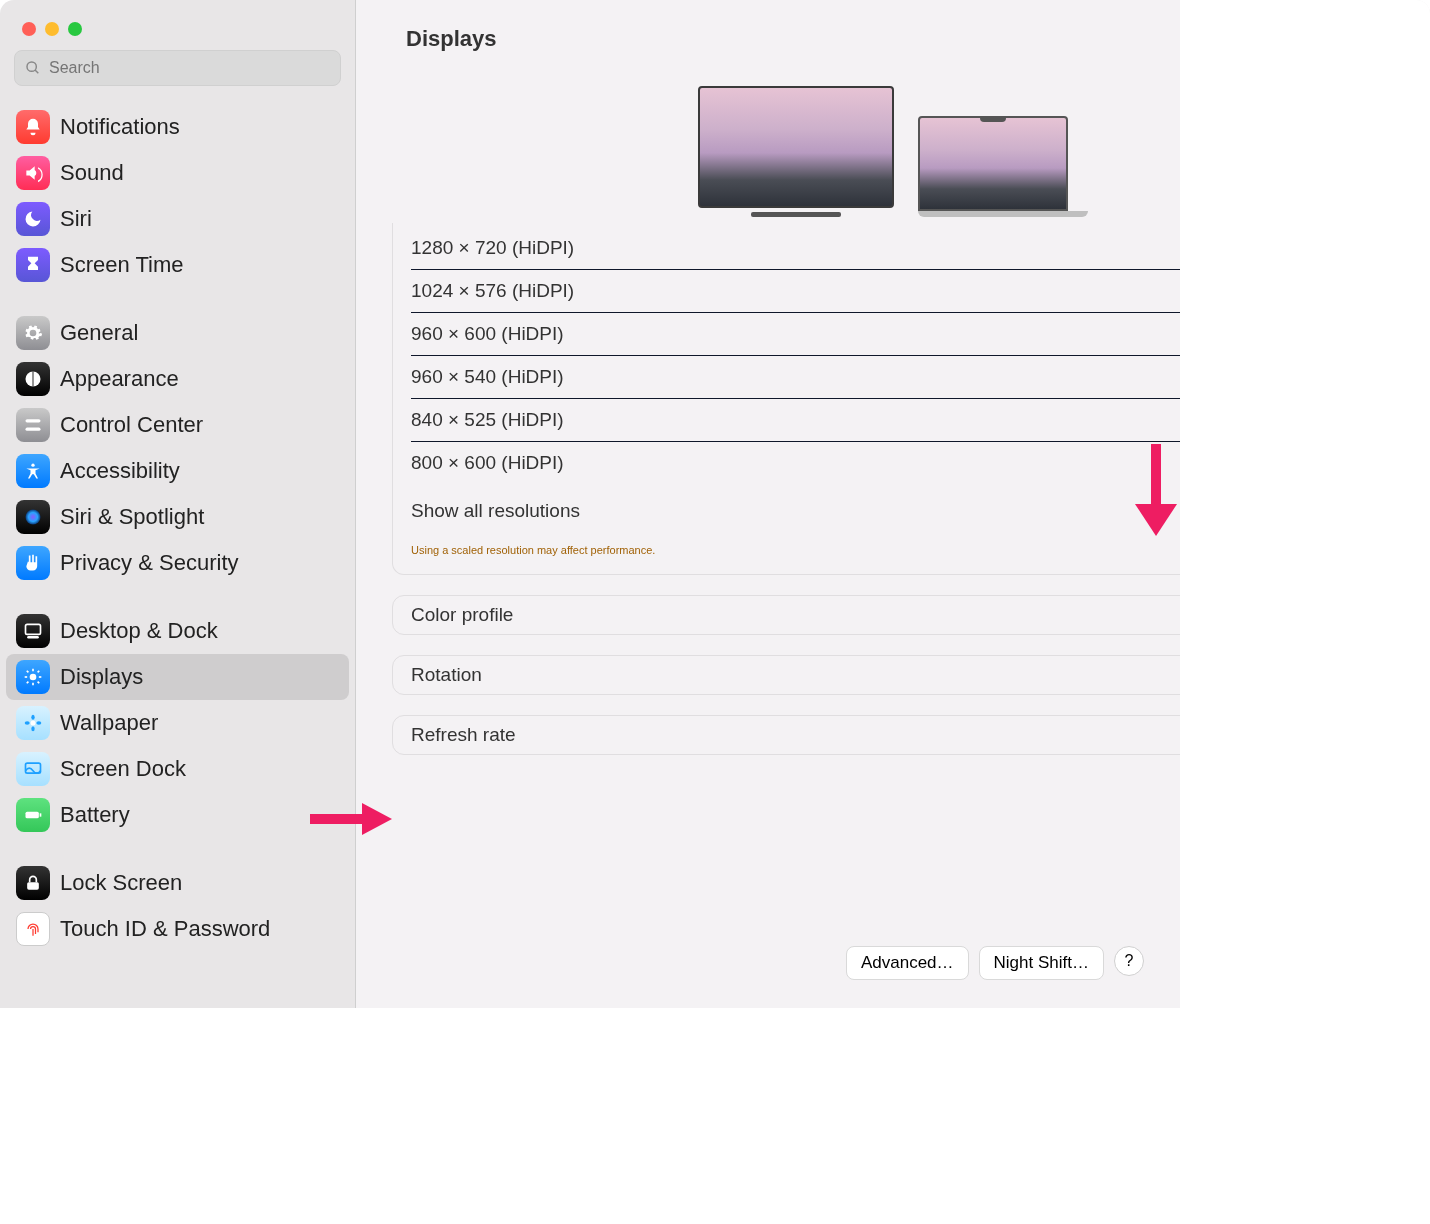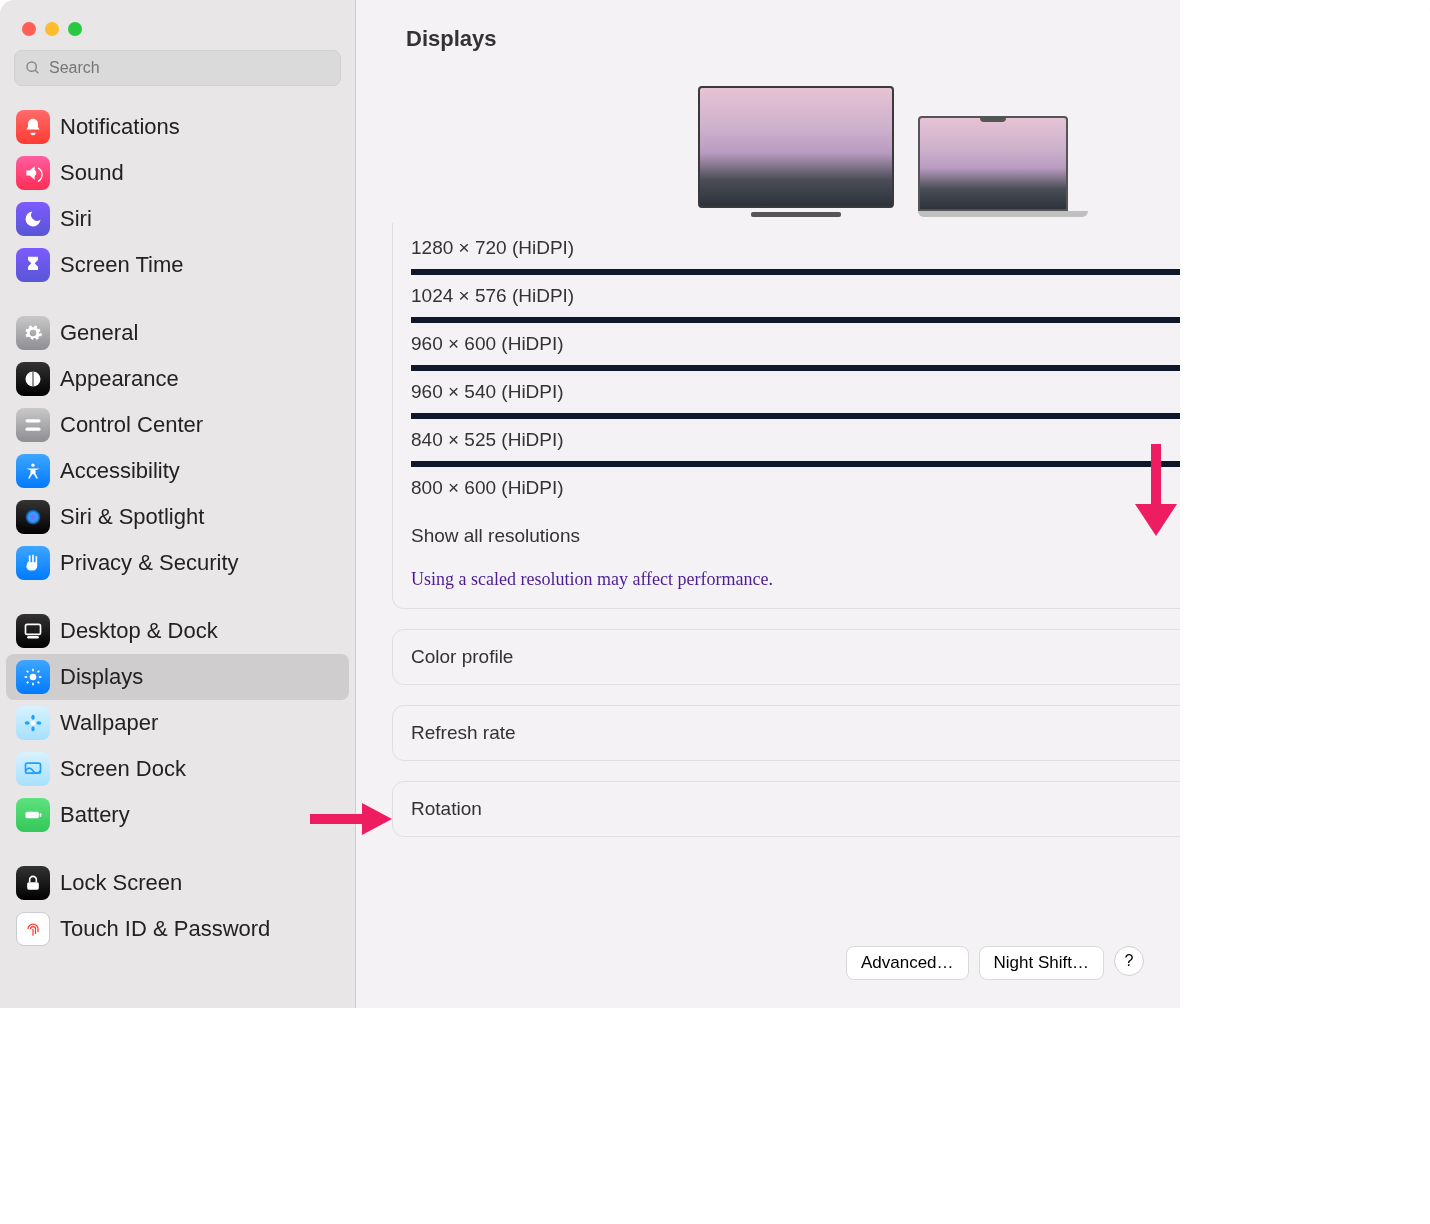--- a/index.html
+++ b/index.html
@@ -49,31 +49,31 @@
 .tab-label { font-size: 20px; color: #9b9b9b; font-weight: 500; cursor: pointer; }
 .tab-label.active { color: #333; font-weight: 600; }
 .add-disp { display: flex; align-items: center; gap: 6px; }
 .plus-btn { width: 32px; height: 30px; background:#fff; border:1px solid #d8d8d8; border-radius:8px; font-size:18px; display:flex; align-items:center; justify-content:center; cursor:pointer; }
 .chev-btn { width: 26px; height: 26px; background:#34c759; border-radius:7px; display:flex; align-items:center; justify-content:center; cursor:pointer; }
 
 
 .content { padding: 0 36px 16px 36px; overflow: visible; }
 .card { border: 1px solid #e0dee0; border-radius: 12px; background: #f4f2f4; margin-bottom: 20px; position: relative; }
 .res-list { padding: 4px 18px 0 18px; }
-.res-item { font-size: 19px; color: #333; padding: 10px 0; border-bottom: 6px solid #0f172a; cursor:pointer; }
+.res-item { font-size: 19px; color: #333; padding: 10px 0; border-bottom: 1px solid #0f172a; cursor:pointer; }
 .res-item:last-child { border-bottom: none; }
 .show-all { display: flex; align-items: center; justify-content: space-between; padding: 14px 18px 6px 18px; }
 .show-all-label { font-size: 19px; color: #333; }
 .badge-toggle { display: flex; align-items: center; gap: 6px; }
 .num-badge { background: #ee1d62; color: #fff; font-weight: 700; border-radius: 14px; padding: 2px 10px; font-size: 17px; }
 .toggle { width: 44px; height: 26px; background: #34c759; border-radius: 13px; position: relative; cursor:pointer; }
 .toggle::after { content:""; position:absolute; right:3px; top:3px; width:20px; height:20px; background:#fff; border-radius:50%; box-shadow:0 1px 2px rgba(0,0,0,.2); }
-.note { font-size: 18px; color: #4c1d95; padding: 14px 18px 18px; font-family: Liberation Serif, serif; }
-
-.row-card { display: flex; align-items: center; justify-content: space-between; padding: 16px 18px; }
+.note { font-size: 11px; color: #a16207; padding: 14px 18px 18px; }
+
+.row-card { display: flex; align-items: center; justify-content: space-between; padding: 8px 18px; }
 .row-label { font-size: 19px; color: #333; }
 .row-value { display: flex; align-items: center; gap: 8px; font-size: 18px; color: #333; cursor:pointer; }
 .updown { width: 18px; height: 20px; border: 1px solid #cfcfcf; border-radius: 5px; display:flex; flex-direction:column; align-items:center; justify-content:center; gap:1px; background:#fff; }
 
 
 .popup-frame { position: absolute; right: 8px; top: -12px; width: 170px; border: 4px solid #ee1d62; border-radius: 6px; background:#eceaec; }
 .popup-inner { padding: 4px; }
 .popup-opt { padding: 8px 10px 8px 32px; border-radius: 6px; font-size: 19px; color:#333; position: relative; cursor:pointer; }
 .popup-opt.sel { background:#59c558; color:#fff; }
 .popup-opt.sel::before { content:"✓"; position:absolute; left:8px; color:#fff; font-weight:700; }
@@ -356,47 +356,47 @@
             <svg width="10" height="6" viewBox="0 0 10 6" fill="#555">
                 <polygon points="5,0 9,5 1,5"></polygon>
               </svg>
             <svg width="10" height="6" viewBox="0 0 10 6" fill="#555">
                 <polygon points="5,6 9,1 1,1"></polygon>
               </svg>
           </span>
         </span>
       </div>
 
+      <div class="card row-card">
+        <span class="row-label">Rotation</span>
+        <span class="row-value">
+          <span>Standard</span>
+          <span class="updown">
+            <svg width="10" height="6" viewBox="0 0 10 6" fill="#555">
+                <polygon points="5,0 9,5 1,5"></polygon>
+              </svg>
+            <svg width="10" height="6" viewBox="0 0 10 6" fill="#555">
+                <polygon points="5,6 9,1 1,1"></polygon>
+              </svg>
+          </span>
+        </span>
+      </div>
+
       <div class="card row-card" style="position:relative;">
         <span class="row-label">Refresh rate</span>
         <span class="row-value">
           <span class="num-badge" style="position:absolute; right:180px;">7</span>
         </span>
         <div class="popup-frame">
           <div class="popup-inner">
             <div class="popup-opt sel">60 Hertz</div>
             <div class="popup-opt">50 Hertz</div>
           </div>
         </div>
       </div>
-
-      <div class="card row-card">
-        <span class="row-label">Rotation</span>
-        <span class="row-value">
-          <span>Standard</span>
-          <span class="updown">
-            <svg width="10" height="6" viewBox="0 0 10 6" fill="#555">
-                <polygon points="5,0 9,5 1,5"></polygon>
-              </svg>
-            <svg width="10" height="6" viewBox="0 0 10 6" fill="#555">
-                <polygon points="5,6 9,1 1,1"></polygon>
-              </svg>
-          </span>
-        </span>
-      </div>
     </div>
 
     <div class="ann-arrow" style="left:765px; top:440px;">
       <svg class="arrow-svg" viewBox="0 0 70 96">
           <line x1="35" y1="4" x2="35" y2="70" stroke="#ee1d62" stroke-width="10"></line>
           <polygon points="35,96 14,64 56,64" fill="#ee1d62"></polygon>
         </svg>
     </div>
     <div class="ann-arrow" style="left:-46px; top:799px;">
       <svg class="arrow-h-svg" viewBox="0 0 82 40">

